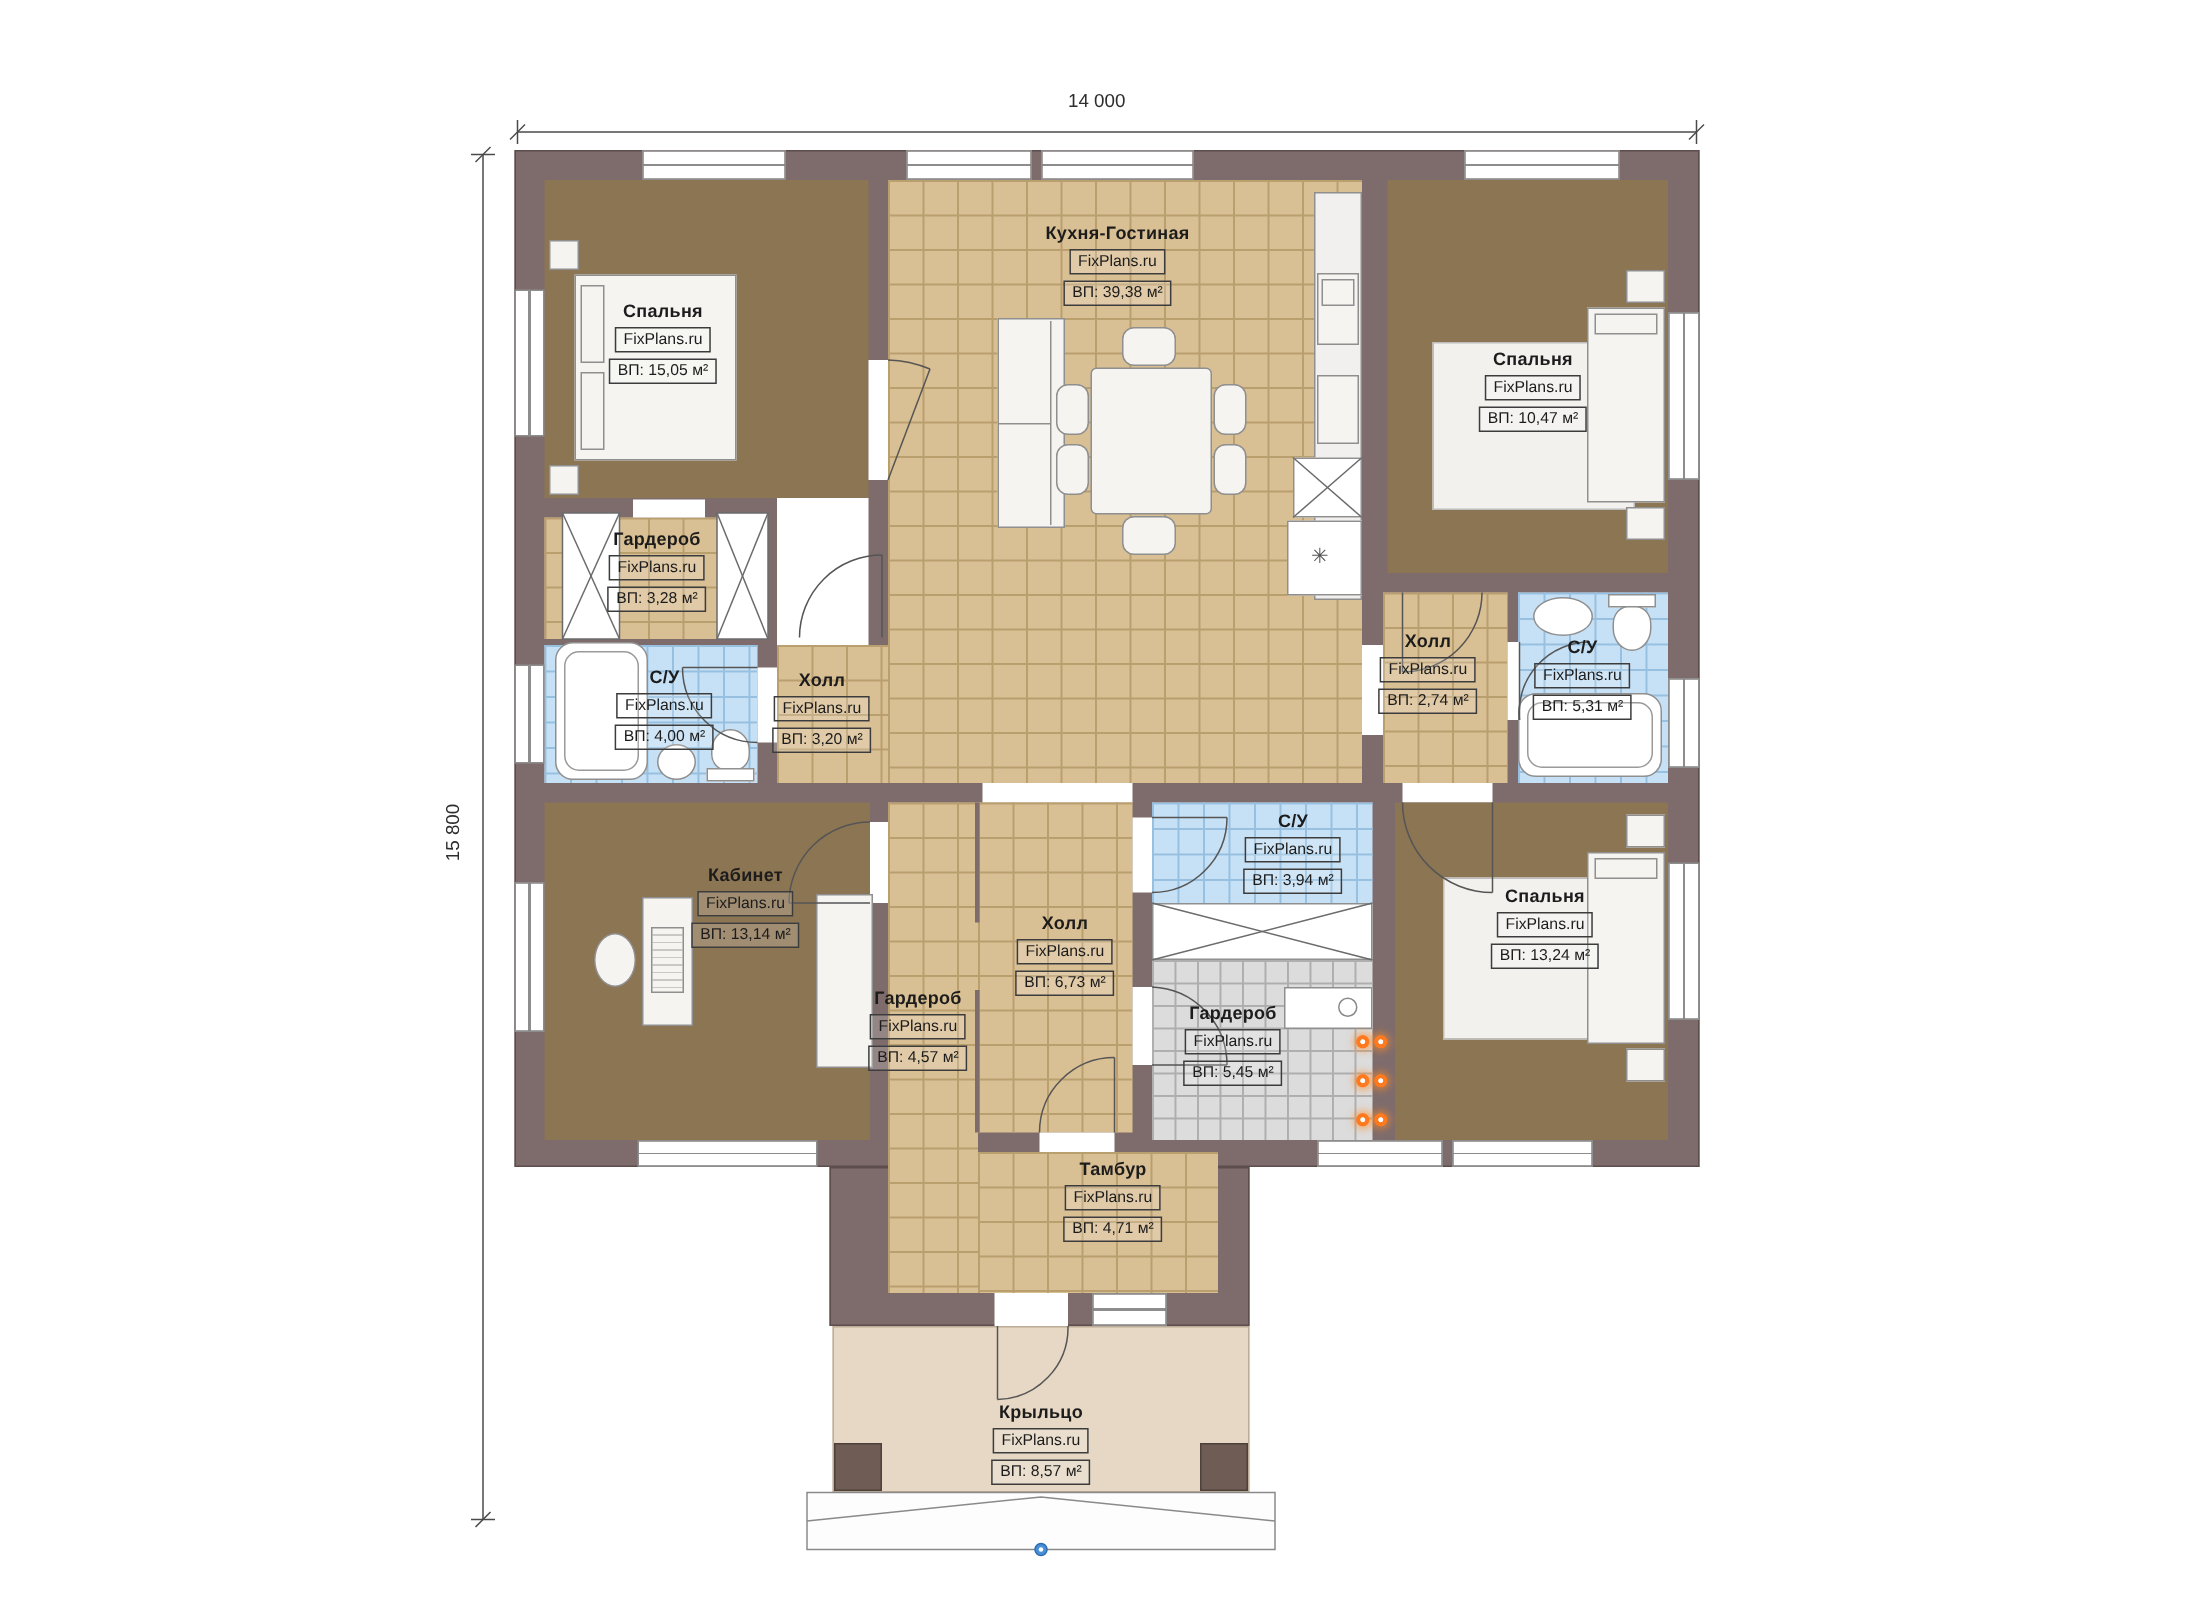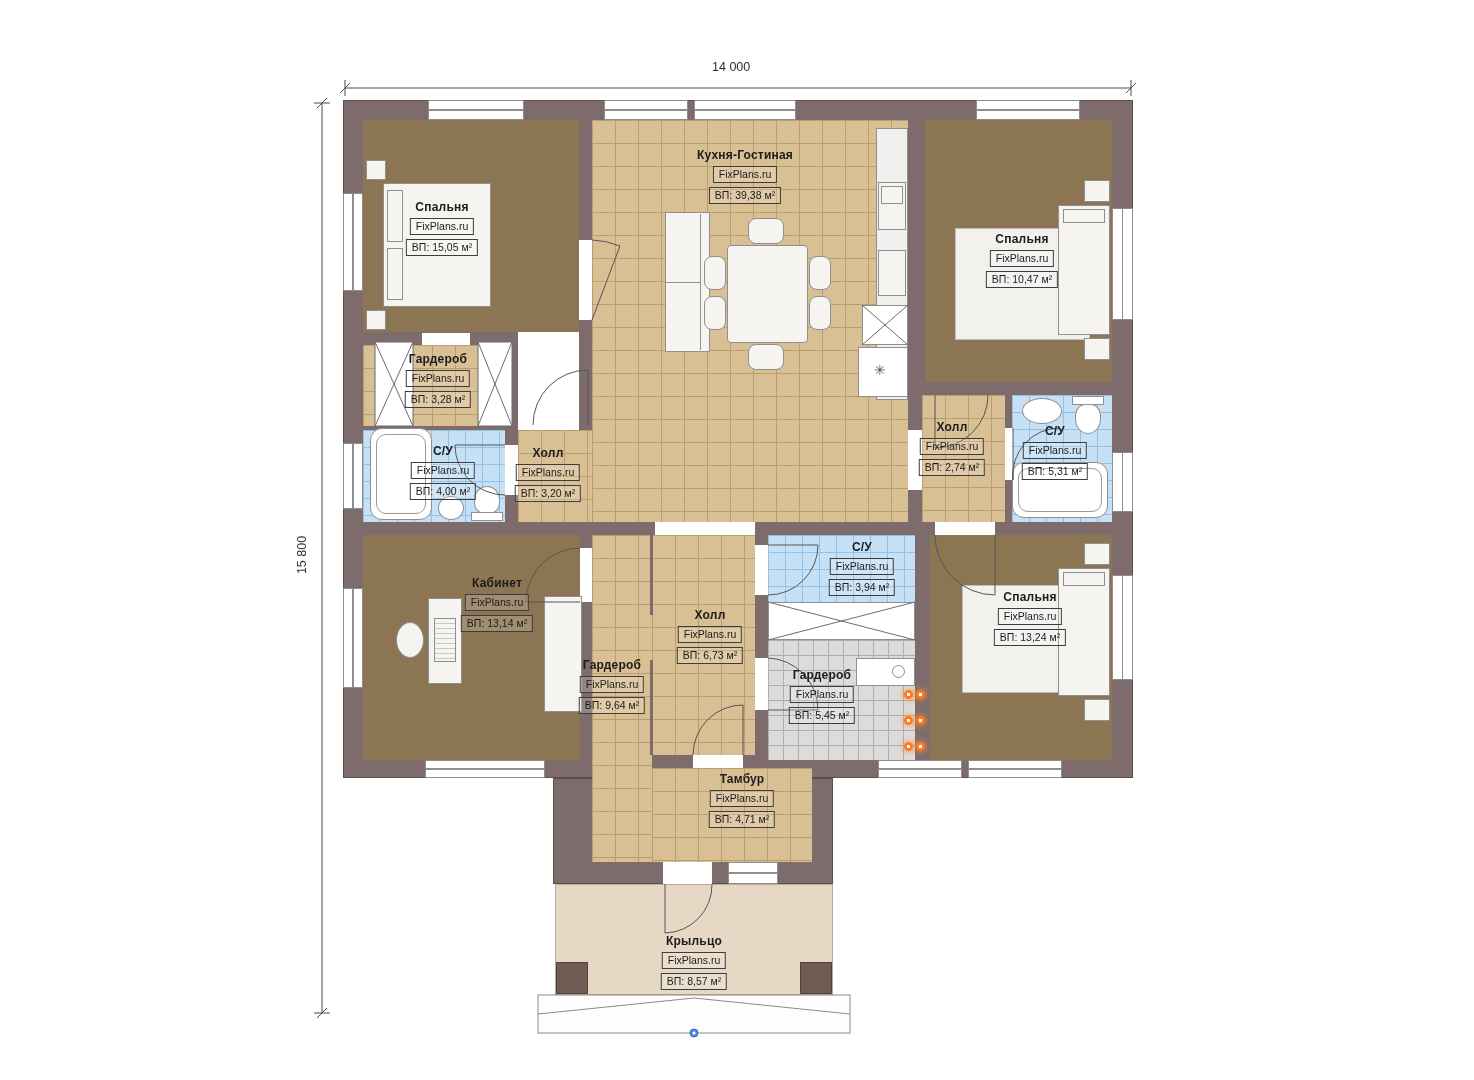--- a/index.html
+++ b/index.html
@@ -292,21 +292,21 @@
     <div class="rrow"><span class="rbox">ВП: 3,94 м²</span></div>
   </div>
   <div class="room-label" style="left:1030px;top:590px;">
     <div class="rname">Спальня</div>
     <div class="rrow"><span class="rbox">FixPlans.ru</span></div>
     <div class="rrow"><span class="rbox">ВП: 13,24 м²</span></div>
   </div>
   <div class="room-label" style="left:612px;top:658px;">
     <div class="rname">Гардероб</div>
     <div class="rrow"><span class="rbox">FixPlans.ru</span></div>
-    <div class="rrow"><span class="rbox">ВП: 9,64 м²</span></div>
+    <div class="rrow"><span class="rbox">ВП: 4,57 м²</span></div>
   </div>
   <div class="room-label" style="left:822px;top:668px;">
     <div class="rname">Гардероб</div>
     <div class="rrow"><span class="rbox">FixPlans.ru</span></div>
     <div class="rrow"><span class="rbox">ВП: 5,45 м²</span></div>
   </div>
   <div class="room-label" style="left:742px;top:772px;">
     <div class="rname">Тамбур</div>
     <div class="rrow"><span class="rbox">FixPlans.ru</span></div>
     <div class="rrow"><span class="rbox">ВП: 4,71 м²</span></div>

